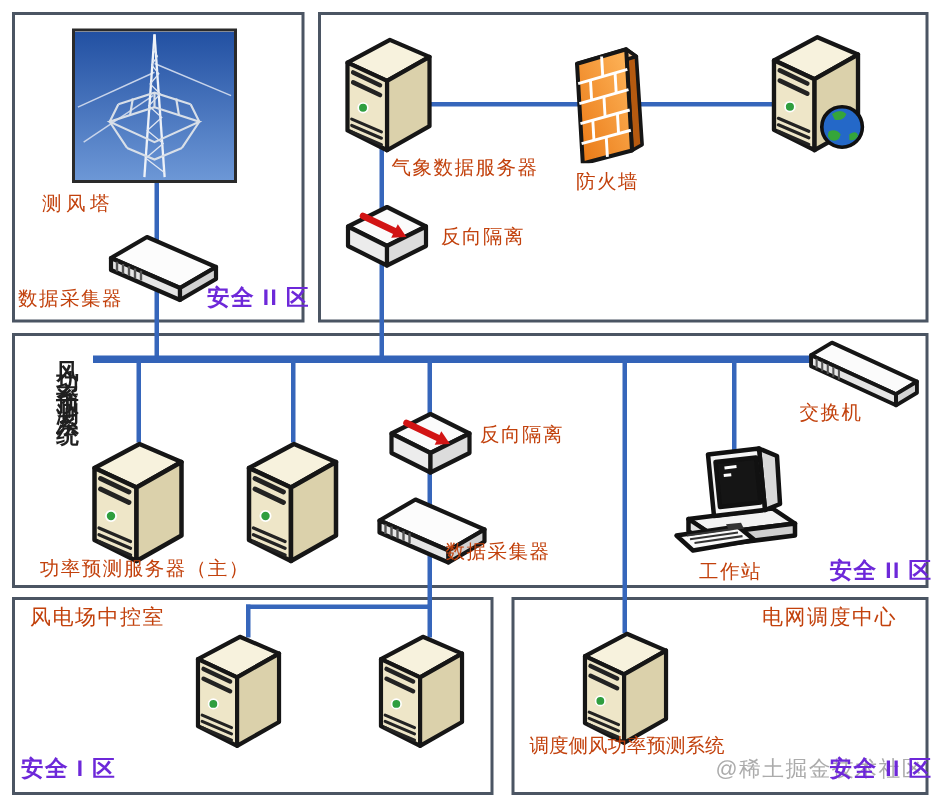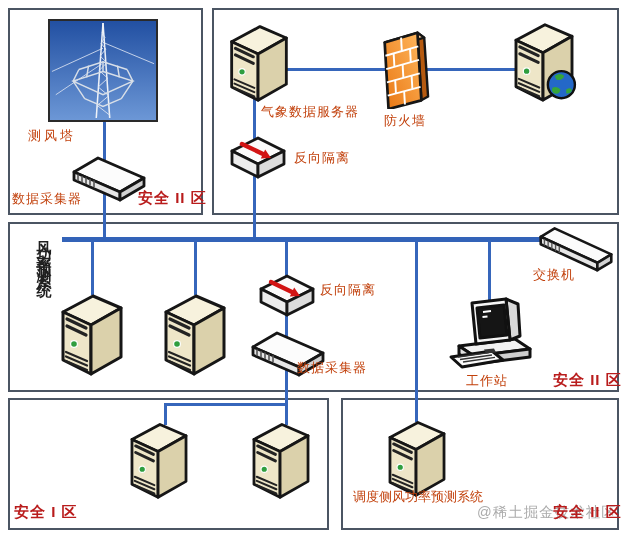--- a/index.html
+++ b/index.html
@@ -12,21 +12,21 @@
   .hline,.vline{position:absolute;background:#3666bb;}
   .bus{position:absolute;background:#3363b8;}
   .icon{position:absolute;}
   .lbl{
     position:absolute;font-size:13px;font-weight:400;color:#c2410c;
     letter-spacing:1px;white-space:nowrap;
   }
   .lbl.center{text-align:center;}
   .lbl.small{font-size:12.5px;letter-spacing:0;}
   .sec-lbl{
-    position:absolute;font-size:15px;font-weight:700;color:#b91c1c;
+    position:absolute;font-size:15px;font-weight:700;color:#6d28d9;
     letter-spacing:1px;white-space:nowrap;z-index:30;
   }
   .vert-title{
     position:absolute;writing-mode:vertical-rl;text-orientation:upright;
     font-size:15px;font-weight:700;letter-spacing:7px;color:#1f1f1f;
   }
   .watermark{
     position:absolute;font-size:14.5px;color:rgba(150,150,150,.8);
     letter-spacing:1px;white-space:nowrap;z-index:20;
   }
@@ -237,20 +237,21 @@
   </span>
   <div class="lbl" style="left:294px;top:149px;">反向隔离</div>
 
   <div class="vert-title" style="left:34px;top:228px;height:162px;">风功率预测系统</div>
 
   <span class="icon" style="left:57px;top:289px;">
     <svg width="70" height="88" viewBox="0 0 70 88">
         <use href="#sym-server"></use>
       </svg>
   </span>
+  <div class="lbl center" style="left:14px;top:370px;width:165px;">功率预测服务器（主）</div>
 
   <span class="icon" style="left:160px;top:289px;">
     <svg width="70" height="88" viewBox="0 0 70 88">
         <use href="#sym-server"></use>
       </svg>
   </span>
 
   <span class="icon" style="left:258px;top:272px;">
     <svg width="58" height="46" viewBox="0 0 58 46">
         <use href="#sym-isolation"></use>
@@ -273,34 +274,36 @@
   <div class="lbl" style="left:533px;top:266px;">交换机</div>
 
   <span class="icon" style="left:446px;top:294px;">
     <svg width="88" height="84" viewBox="0 0 88 84">
         <use href="#sym-workstation"></use>
       </svg>
   </span>
   <div class="lbl" style="left:466px;top:372px;">工作站</div>
   <div class="sec-lbl" style="left:553px;top:371px;">安全 II 区</div>
 
+  <div class="lbl" style="left:20px;top:403px;font-size:14px;">风电场中控室</div>
 
   <span class="icon" style="left:126px;top:418px;">
     <svg width="66" height="82" viewBox="0 0 70 88">
         <use href="#sym-server"></use>
       </svg>
   </span>
 
   <span class="icon" style="left:248px;top:418px;">
     <svg width="66" height="82" viewBox="0 0 70 88">
         <use href="#sym-server"></use>
       </svg>
   </span>
   <div class="sec-lbl" style="left:14px;top:503px;">安全 I 区</div>
 
+  <div class="lbl" style="left:508px;top:403px;font-size:14px;">电网调度中心</div>
 
   <span class="icon" style="left:384px;top:416px;">
     <svg width="66" height="82" viewBox="0 0 70 88">
         <use href="#sym-server"></use>
       </svg>
   </span>
   <div class="lbl center" style="left:352px;top:488px;width:132px;letter-spacing:0;">调度侧风功率预测系统</div>
 
   <div class="watermark" style="left:477px;top:503px;">@稀土掘金技术社区</div>
   <div class="sec-lbl" style="left:553px;top:503px;">安全 II 区</div>

